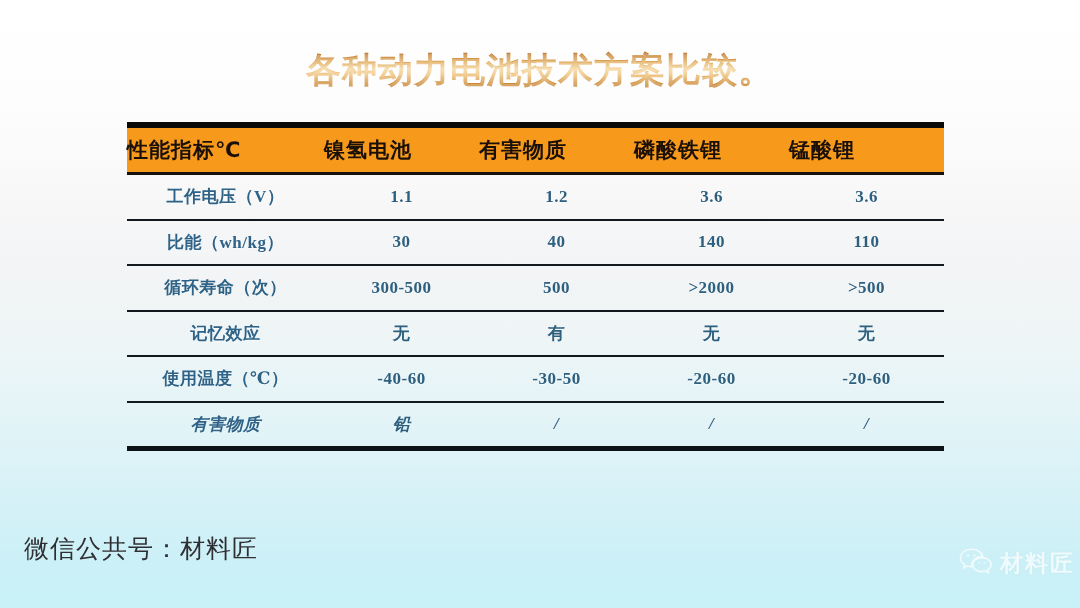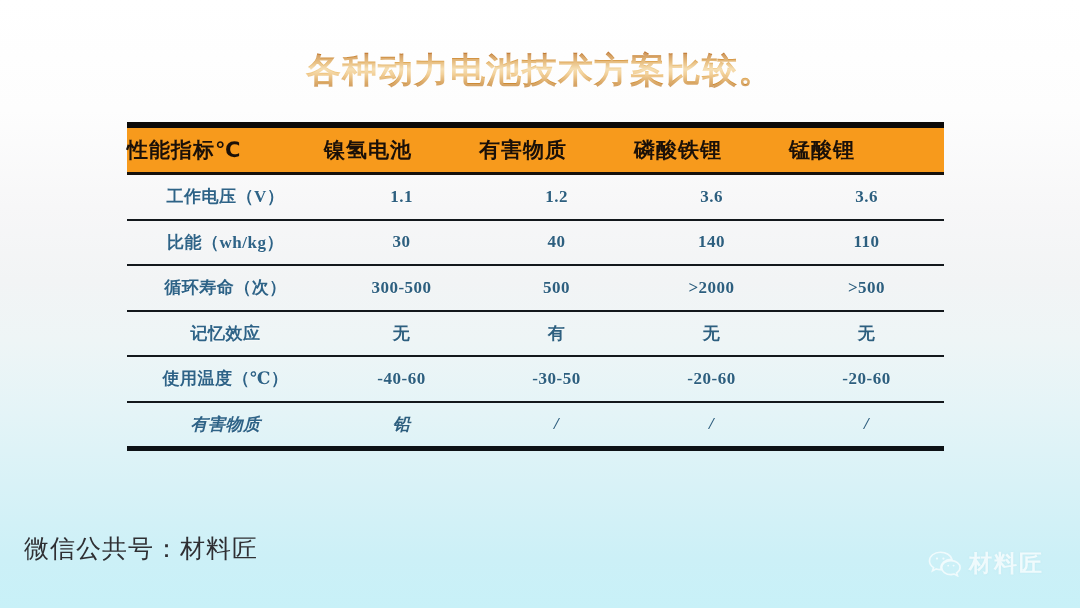--- a/index.html
+++ b/index.html
@@ -115,24 +115,24 @@
     top: 532px;
     font-size: 25px;
     color: #2f2f33;
     font-family: "Liberation Serif", "DejaVu Serif", serif;
     letter-spacing: 1px;
     white-space: nowrap;
   }
 
   .watermark {
     position: absolute;
-    right: 36px;
+    right: 5px;
     top: 548px;
     display: flex;
-    align-items: center;
+    align-items: flex-start;
     gap: 7px;
     opacity: 0.75;
     pointer-events: none;
   }
   .watermark .wm-text {
     font-family: "DejaVu Sans", "Liberation Sans", sans-serif;
     font-size: 23px;
     font-weight: bold;
     color: rgba(255,255,255,0.95);
     letter-spacing: 2px;

